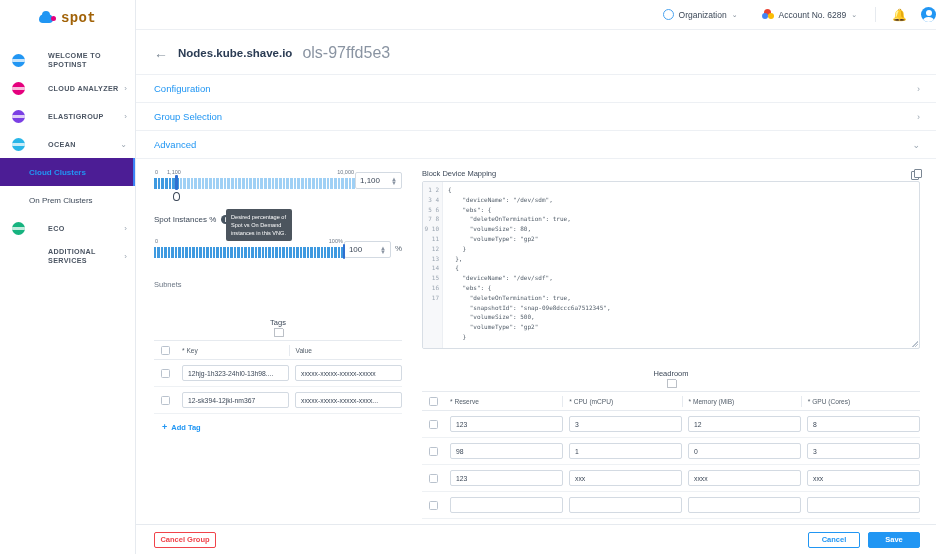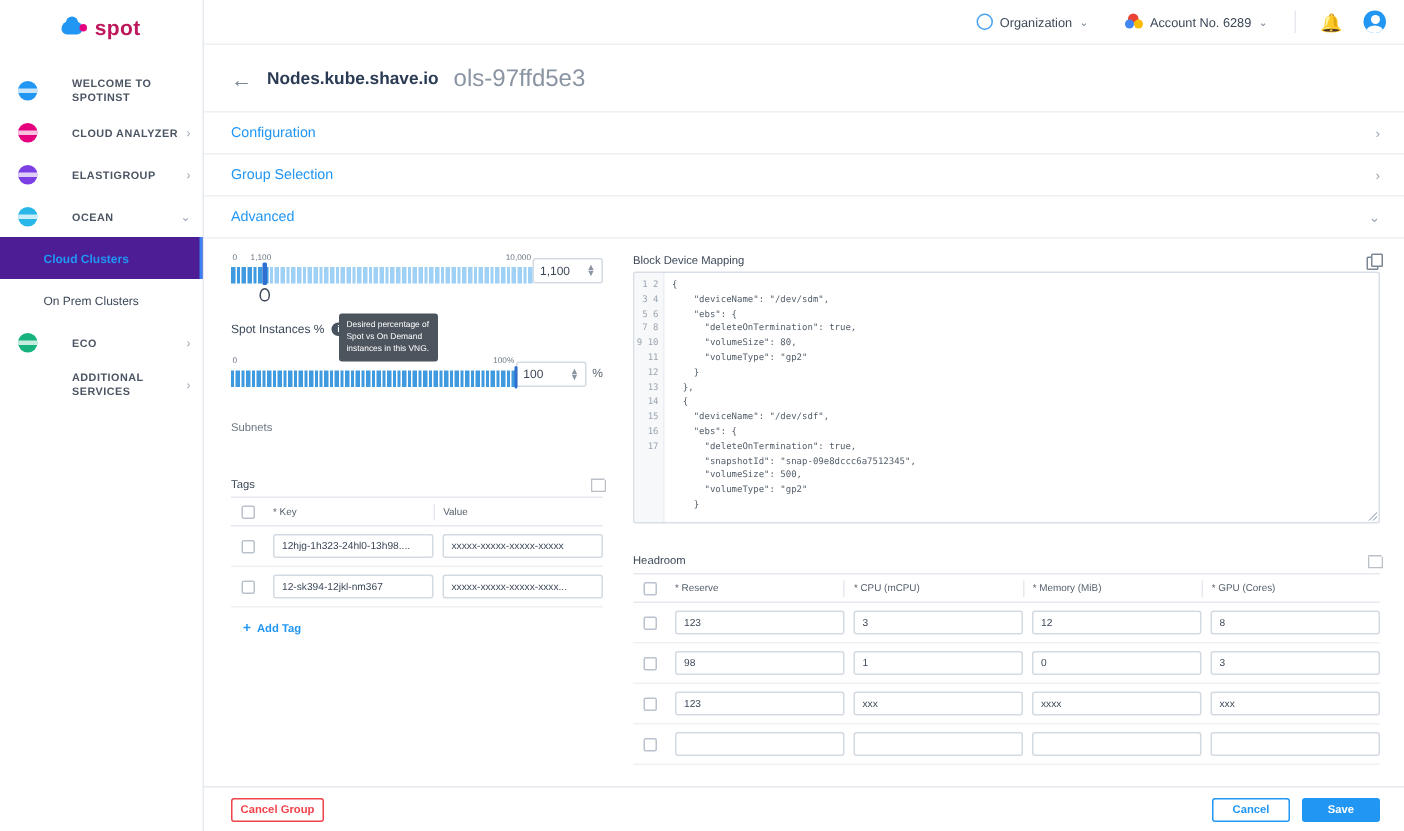--- a/index.html
+++ b/index.html
@@ -28,21 +28,21 @@
     background: #2196f3; border-radius: 7px 7px 5px 5px;
   }
   .logo-mark .cloud:before {
     content: ""; position: absolute; left: 3px; top: -3px;
     width: 8px; height: 8px; background: #2196f3; border-radius: 50%;
   }
   .logo-mark .dot {
     position: absolute; right: 1px; top: 4px; width: 5px; height: 5px;
     background: #e5007d; border-radius: 50%;
   }
-  .logo-text { font-size: 14px; font-weight: 700; color: #be185d; letter-spacing: .3px; }
+  .logo-text { font-size: 14px; font-weight: 700; color: #a16207; letter-spacing: .3px; font-family: Liberation Mono, monospace; }
 
   .nav { margin-top: 18px; }
   .nav-item {
     display: flex; align-items: center;
     height: 28px; padding: 0 8px 0 10px;
     cursor: pointer; position: relative;
   }
   .nav-item .ic { width: 16px; flex: 0 0 16px; display: flex; align-items: center; justify-content: center; }
   .nav-item .lbl {
     flex: 1; font-size: 7.2px; letter-spacing: .35px;
@@ -69,21 +69,21 @@
     width: 18px; height: 3px; background: rgba(255,255,255,.75);
     border-radius: 2px;
   }
 
   
   .main { flex: 1; display: flex; flex-direction: column; height: 554px; background: #ffffff; }
 
   .topbar {
     height: 30px; border-bottom: 1px solid #eceff3;
     display: flex; align-items: center; justify-content: flex-end;
-    padding-right: 12px; gap: 0;
+    padding-right: 0; gap: 0;
     background: #ffffff;
   }
   .top-item { display: flex; align-items: center; gap: 5px; font-size: 8.5px; color: #3c4858; cursor: pointer; padding: 0 12px; }
   .ring { width: 11px; height: 11px; border: 1.4px solid #4aa3f0; border-radius: 50%; }
   .gcloud { width: 12px; height: 11px; position: relative; }
   .gcloud .s1 { position: absolute; left: 2px; top: 0; width: 7px; height: 6px; background: #ea4335; border-radius: 4px 4px 0 0; }
   .gcloud .s2 { position: absolute; left: 0; top: 4px; width: 6px; height: 6px; background: #4285f4; border-radius: 3px; }
   .gcloud .s3 { position: absolute; left: 6px; top: 4px; width: 6px; height: 6px; background: #fbbc05; border-radius: 3px; }
   .caret { font-size: 7px; color: #7b8794; }
   .divider-v { width: 1px; height: 15px; background: #e6eaef; margin: 0 6px; }
@@ -192,21 +192,21 @@
     flex: 1; font-family: "DejaVu Sans Mono", monospace; font-size: 6px;
     color: #55606c; padding: 3px 0 0 5px; line-height: 9.8px; white-space: pre;
     overflow: hidden;
   }
   .resize-grip {
     position: absolute; right: 1px; bottom: 1px; width: 6px; height: 6px;
     background: linear-gradient(135deg, transparent 50%, #b9c2cd 50%, #b9c2cd 60%, transparent 60%, transparent 72%, #b9c2cd 72%, #b9c2cd 82%, transparent 82%);
   }
 
   
-  .tbl-header-row { display: flex; align-items: center; justify-content: space-between; margin-bottom: 4px; }
+  .tbl-header-row { display: flex; align-items: center; justify-content: space-between; margin-bottom: 4px; flex-direction: column; }
   .tbl-title { font-size: 7.5px; color: #3c4858; }
   .trash {
     width: 8px; height: 9px; position: relative; cursor: pointer; opacity: .45;
   }
   .trash:before {
     content:""; position:absolute; left:0; top:2px; width:8px; height:7px;
     border:1px solid #6b7684; border-top:none; border-radius:0 0 1px 1px;
   }
   .trash:after {
     content:""; position:absolute; left:-.5px; top:1px; width:9px; height:1px; background:#6b7684;

